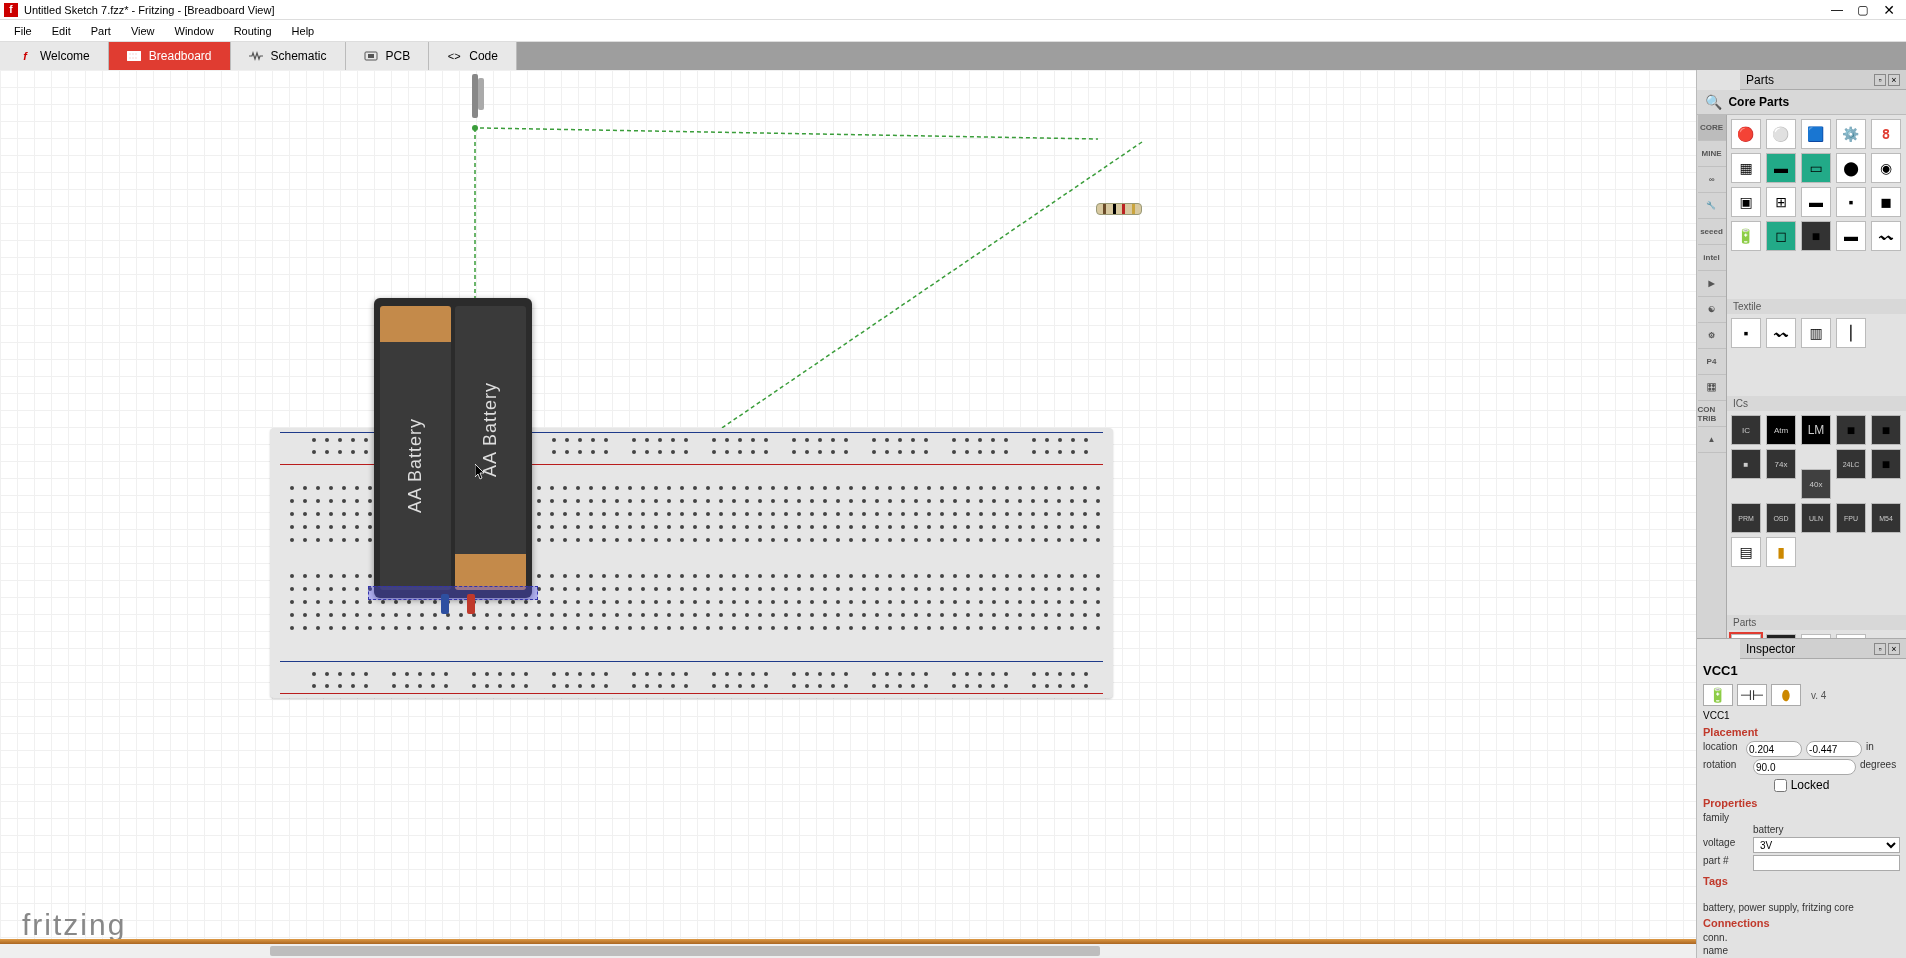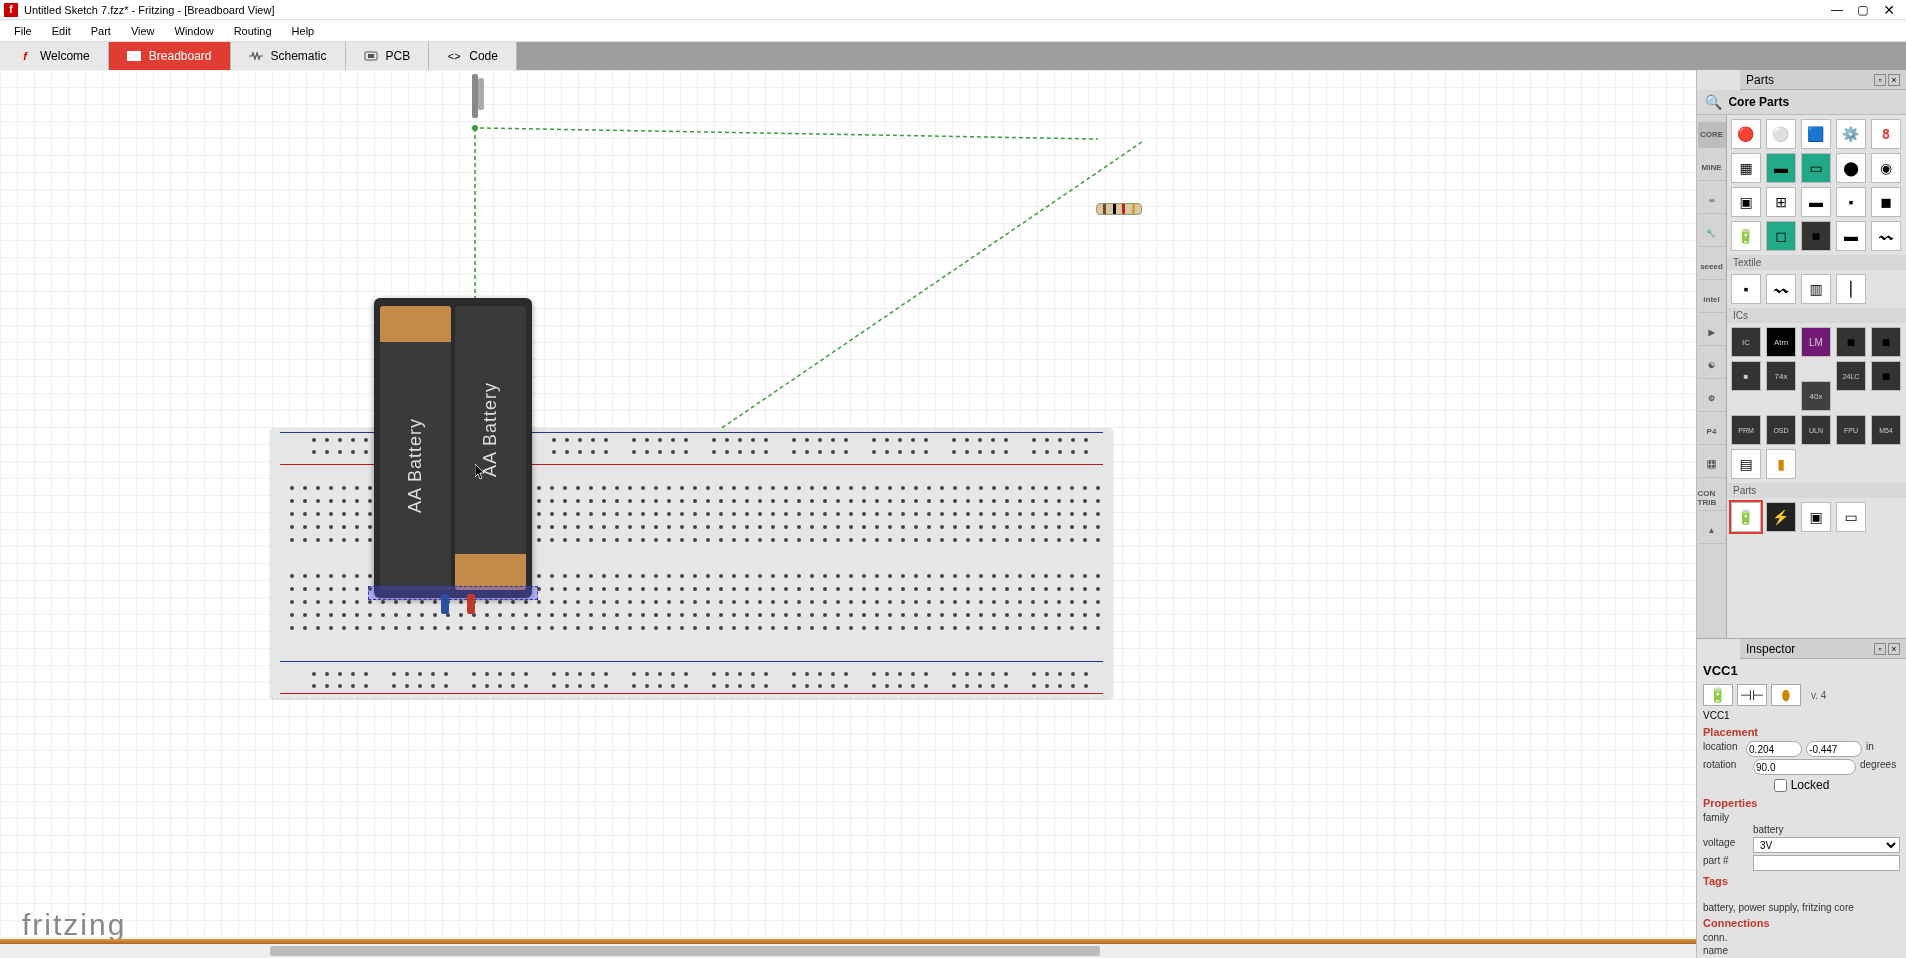--- a/index.html
+++ b/index.html
@@ -73,28 +73,28 @@
 .hscroll { position: absolute; left: 0; right: 0; bottom: 0; height: 14px; background: #efefef; }
 .hscroll .thumb { position: absolute; left: 270px; width: 830px; top: 2px; height: 10px; background: #bdbdbd; border-radius: 2px; }
 .redline2 { position: absolute; left:0; right:0; bottom:14px; height:5px; background:linear-gradient(#d94,#a62);}
 
 
 .panel-header { height: 20px; background: #d0d0d0; border-bottom: 1px solid #aaa; display: flex; align-items: center; padding: 0 6px; font-size: 11px; justify-content: space-between; margin-left: 43px; }
 .panel-header .ctrls { display:flex; gap:2px;}
 .panel-header .ctrls span { width:12px; height:12px; border:1px solid #888; display:inline-flex; align-items:center; justify-content:center; font-size:9px;}
 .parts-body { flex: 1; display: flex; overflow: hidden; }
 .bins-col { width: 30px; background: #d4d4d4; display: flex; flex-direction: column; align-items: center; border-right: 1px solid #aaa; }
-.bins-col .bin { width: 28px; height: 26px; display: flex; align-items: center; justify-content: center; font-size: 8px; color: #555; border-bottom: 1px solid #c0c0c0; font-weight:bold;margin-top:7px; }
+.bins-col .bin { width: 28px; height: 26px; display: flex; align-items: center; justify-content: center; font-size: 8px; color: #555; border-bottom: 1px solid #c0c0c0; font-weight:bold; }
 .bins-col .bin.sel { background: #bcbcbc; }
 .parts-grid-wrap { flex: 1; overflow-y: auto; background: #e2e2e2; }
 .parts-title { padding: 4px 8px; font-size: 12px; font-weight: bold; background: #d8d8d8; border-bottom: 1px solid #bbb; display:flex; align-items:center; gap:6px;}
 .parts-title .mag { font-size:14px;}
 .parts-grid { display: grid; grid-template-columns: repeat(5, 1fr); gap: 4px; padding: 4px; }
 .part-thumb { width: 30px; height: 30px; background: #fff; border: 1px solid #bbb; display: flex; align-items: center; justify-content: center; font-size: 14px; overflow:hidden;}
-.parts-section-label { padding: 2px 6px; font-size: 10px; color: #555; background: #d8d8d8; }
+.parts-section-label { padding: 2px 6px; font-size: 10px; color: #555; background: #d8d8d8; margin-top: 44px; }
 
 
 .inspector { border-top: 1px solid #aaa; background: #e2e2e2; flex-shrink: 0; height: 320px; overflow-y: auto; }
 .insp-title { padding: 4px 6px; font-weight: bold; font-size: 13px; }
 .insp-thumbs { display: flex; gap: 4px; padding: 2px 6px; align-items: center; }
 .insp-thumbs .th { width: 30px; height: 22px; background: #fff; border: 1px solid #aaa; display:flex; align-items:center; justify-content:center; font-size:14px;}
 .insp-thumbs .ver { font-size: 10px; color: #555; margin-left:6px;}
 .insp-sub { padding: 2px 6px; font-size: 10px; }
 .insp-section { padding: 3px 6px 2px; font-size: 11px; font-weight: bold; color: #c0392b; }
 .insp-row { display: flex; padding: 1px 6px; gap: 4px; }
@@ -1125,21 +1125,21 @@
         <div class="parts-grid">
           <div class="part-thumb">▪</div>
           <div class="part-thumb">〰</div>
           <div class="part-thumb">▥</div>
           <div class="part-thumb">⎮</div>
         </div>
         <div class="parts-section-label">ICs</div>
         <div class="parts-grid">
           <div class="part-thumb" style="background:#333;color:#ccc;font-size:8px;">IC</div>
           <div class="part-thumb" style="background:#000000;color:#ccc;font-size:8px;">Atm</div>
-          <div class="part-thumb" style="background:#701a75;color:#ccc;font-size:10px;">LM</div>
+          <div class="part-thumb" style="background:#000000;color:#ccc;font-size:12px;">LM</div>
           <div class="part-thumb" style="background:#333;">■</div>
           <div class="part-thumb" style="background:#333;">■</div>
           <div class="part-thumb" style="background:#333;color:#ccc;font-size:8px;">■</div>
           <div class="part-thumb" style="background:#333;color:#ccc;font-size:8px;">74x</div>
           <div class="part-thumb" style="background:#404040;color:#ccc;font-size:8px;margin-top:20px;">40x</div>
           <div class="part-thumb" style="background:#333;color:#ccc;font-size:7px;">24LC</div>
           <div class="part-thumb" style="background:#333;">■</div>
           <div class="part-thumb" style="background:#333;color:#ccc;font-size:7px;">PRM</div>
           <div class="part-thumb" style="background:#333;color:#ccc;font-size:7px;">OSD</div>
           <div class="part-thumb" style="background:#333;color:#ccc;font-size:7px;">ULN</div>

